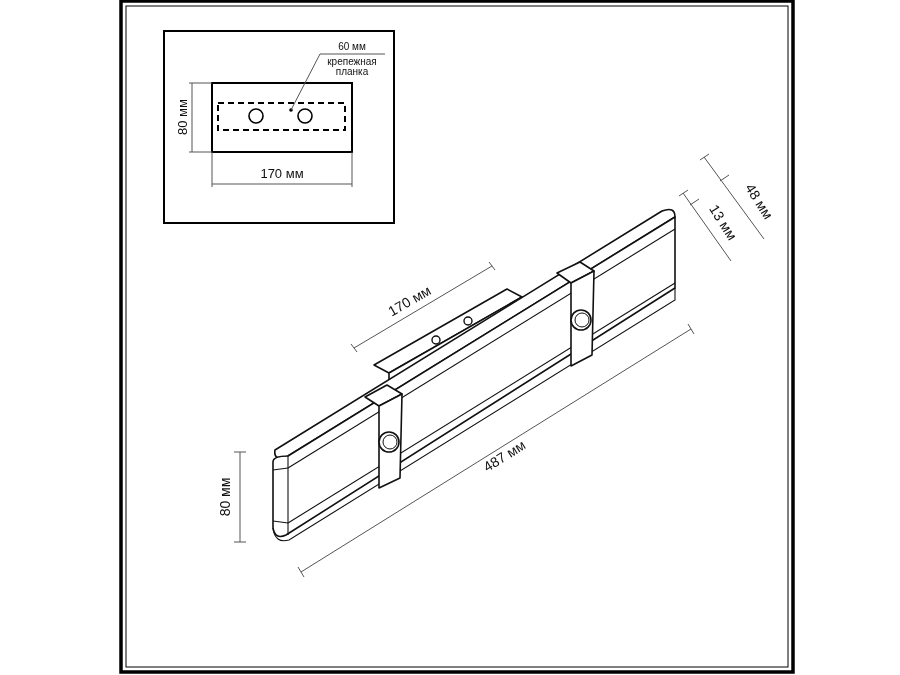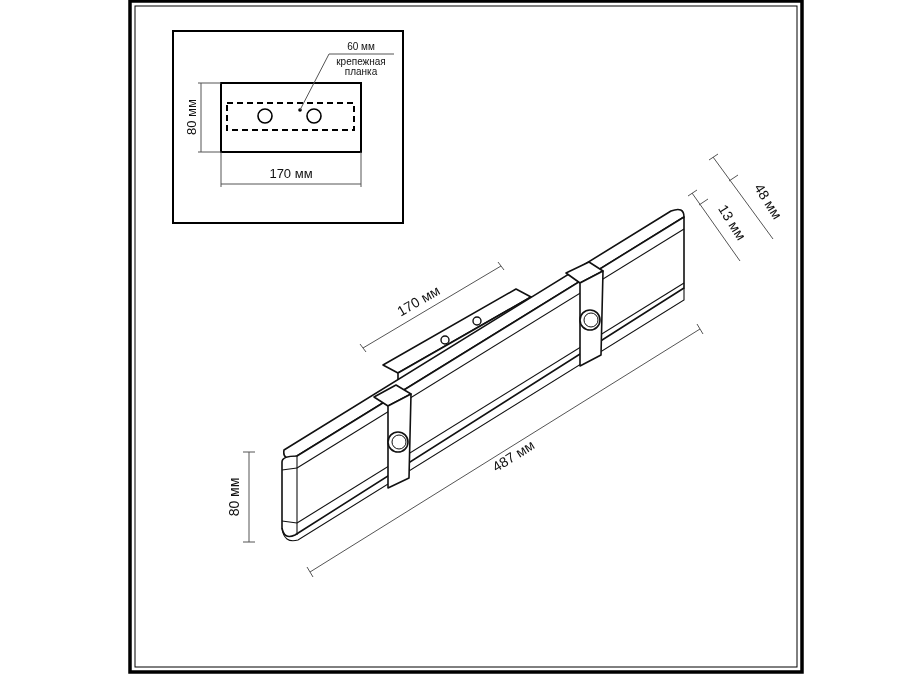--- a/index.html
+++ b/index.html
@@ -1,17 +1,17 @@
 <!DOCTYPE html>
 <html><head>
 <meta charset="utf-8">
 <style>
   html, body { margin: 0; padding: 0; background: #ffffff; }
   body { width: 900px; height: 675px; position: relative; overflow: hidden; font-family: "Liberation Sans", "DejaVu Sans", sans-serif; }
-  #stage { position: absolute; left: 16px; top: 0; width: 756px; height: 675px; }
+  #stage { position: absolute; left: 7px; top: 0; width: 756px; height: 675px; }
   svg text { font-family: "Liberation Sans", "DejaVu Sans", sans-serif; fill: #111; }
   .dim { stroke: #555; stroke-width: 1; fill: none; }
   .obj { stroke: #111; stroke-width: 1.6; fill: #fff; stroke-linejoin: round; }
   .thin { stroke: #111; stroke-width: 1.1; fill: none; }
 </style>
 </head>
 <body>
 
 <div id="stage">
 <svg width="900" height="675" viewBox="0 0 900 675" xmlns="http://www.w3.org/2000/svg">

